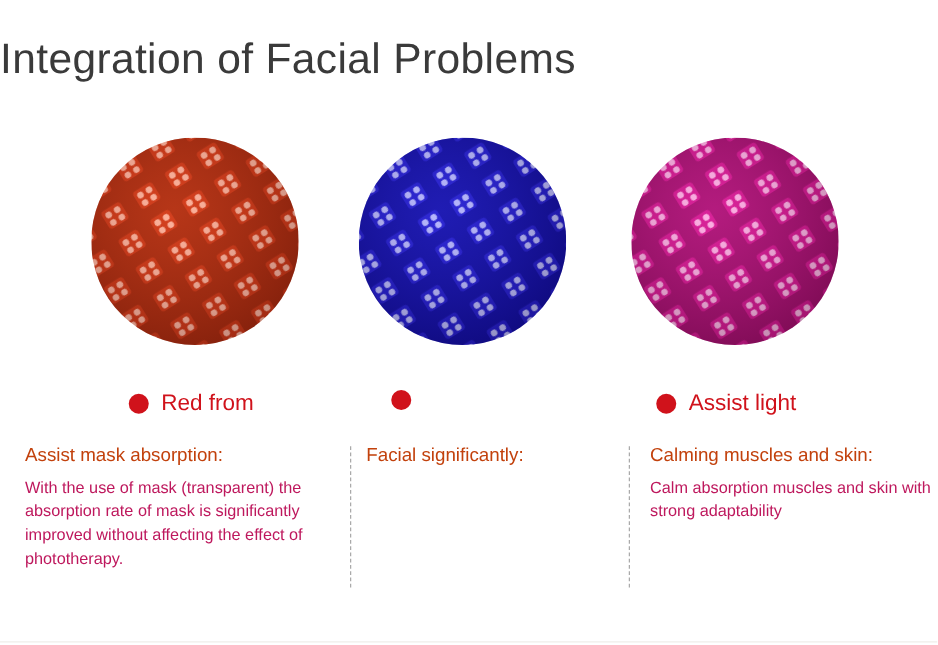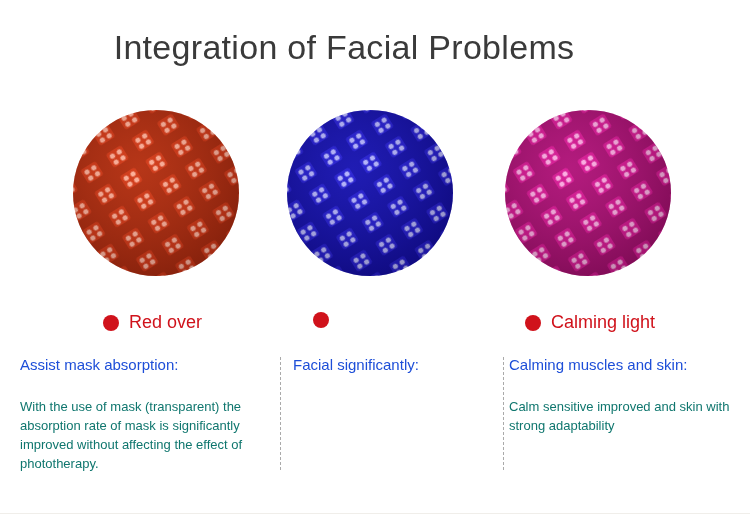--- a/index.html
+++ b/index.html
@@ -1,36 +1,36 @@
 <!DOCTYPE html>
 <html><head>
 <meta charset="utf-8">
 <style>
   html, body { margin: 0; padding: 0; background: #ffffff; }
   body { width: 750px; height: 516px; position: relative; overflow: hidden;
          font-family: "Liberation Sans", sans-serif; color: #333; }
-  .title { position: absolute; left: 0; top: 28px; width: 688px; text-align: center;
+  .title { position: absolute; left: 0; top: 28px; width: 688px; text-align: left;
            font-size: 34px; color: #3a3a3a; letter-spacing: 0.3px; font-weight: normal; margin: 0; }
   .circle { position: absolute; width: 166px; height: 166px; border-radius: 50%; overflow: hidden; }
   .circle svg { display: block; }
   .c-red { left: 73px; top: 110px; }
   .c-blue { left: 287px; top: 110px; }
   .c-violet { left: 505px; top: 110px; }
   .label { position: absolute; top: 312px; font-size: 18px; color: #d0121b;
            display: flex; align-items: center; white-space: nowrap; }
   .dot { width: 16px; height: 16px; border-radius: 50%; background: #d0121b; margin-right: 10px; }
   .l-red { left: 103px; }
   .l-blue { left: 313px; }
   .l-violet { left: 525px; }
   .col { position: absolute; top: 356px; }
-  .col h3 { margin: 0; font-size: 15px; font-weight: normal; color: #1d4ed8; white-space: nowrap; }
-  .col p { margin: 24px 0 0; font-size: 13px; line-height: 19px; color: #0f766e; }
+  .col h3 { margin: 0; font-size: 15px; font-weight: normal; color: #c2410c; white-space: nowrap; }
+  .col p { margin: 7px 0 0; font-size: 13px; line-height: 19px; color: #be185d; }
   .col1 { left: 20px; width: 255px; }
   .col2 { left: 293px; width: 215px; }
-  .col3 { left: 509px; width: 225px; }
+  .col3 { left: 520px; width: 225px; }
   .divider { position: absolute; top: 357px; height: 113px; border-left: 1px dashed #aaa; }
   .d1 { left: 280px; }
   .d2 { left: 503px; }
   .bottom-line { position: absolute; left: 0; bottom: 2px; width: 750px; border-top: 1px solid #f0eeea; }
 </style>
 </head>
 <body>
 
 <h1 class="title">Integration of Facial Problems</h1>
 
@@ -92,37 +92,37 @@
         <stop offset="1" stop-color="#500535" stop-opacity="0.35"></stop>
       </radialGradient>
     </defs>
     <rect width="166" height="166" fill="url(#pv)"></rect>
     <rect width="166" height="166" fill="url(#gv)"></rect>
   </svg>
 </div>
 
 <div class="label l-red">
   <span class="dot"></span>
-  <span>Red over</span>
+  <span>Red from</span>
 </div>
 <div class="label l-blue">
   <span class="dot"></span>
 </div>
 <div class="label l-violet">
   <span class="dot"></span>
-  <span>Calming light</span>
+  <span>Assist light</span>
 </div>
 
 <div class="col col1">
   <h3>Assist mask absorption:</h3>
   <p>With the use of mask (transparent) the absorption rate of mask is significantly improved without affecting the effect of phototherapy.</p>
 </div>
 <div class="divider d1"></div>
 <div class="col col2">
   <h3>Facial significantly:</h3>
 </div>
 <div class="divider d2"></div>
 <div class="col col3">
   <h3>Calming muscles and skin:</h3>
-  <p>Calm sensitive improved and skin with strong adaptability</p>
+  <p>Calm absorption muscles and skin with strong adaptability</p>
 </div>
 
 <div class="bottom-line"></div>
 
 </body></html>

